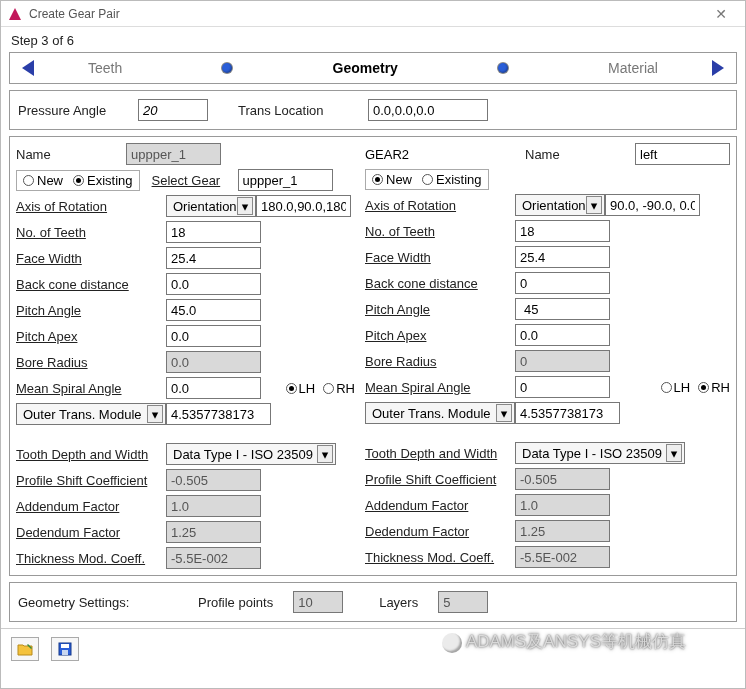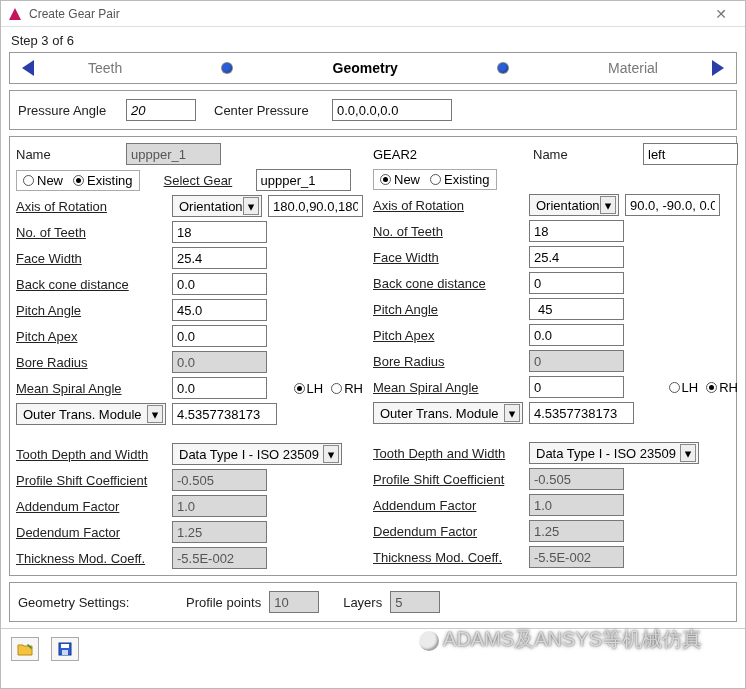--- a/index.html
+++ b/index.html
@@ -46,42 +46,42 @@
   .wiz-item { color:#777; font-size:14px; }
   .wiz-item.active { color:#000; font-weight:bold; }
   .dot { width:10px; height:10px; border-radius:50%; background:#2a5ed8; box-shadow: inset -1px -1px 2px rgba(0,0,0,0.3), 0 0 0 1px #888; }
 
   .panel {
     border: 1px solid #999;
     margin: 0 8px 6px 8px;
     padding: 6px 8px;
     background: #fff;
   }
-  .row { display:flex; align-items:center; margin: 2px 0; gap:8px; }
+  .row { display:flex; align-items:center; margin: 2px 0; gap:20px; }
   .lbl { font-size:13px; color:#222; }
   .inp {
     border: 1px solid #777;
     height: 22px;
     padding: 2px 4px;
     font-size: 13px;
     background: #fff;
   }
   .inp.ro { background:#d9d9d9; color:#555; }
 
   .gearpanel { display:flex; gap:10px; border:1px solid #999; margin: 0 8px 6px 8px; padding: 6px 6px; }
   .gcol { flex:1; display:flex; flex-direction:column; gap:4px; }
   .gheader { display:flex; align-items:center; gap:10px; }
   .gheader .gtitle { font-size:13px; width:150px; }
   .gheader .lbl { width:100px; }
   .radio-box { border:1px solid #aaa; padding:2px 6px; display:inline-flex; gap:10px; align-items:center; }
   .radio-box label { display:inline-flex; gap:3px; align-items:center; font-size:13px; }
   .radio-dot { width:11px; height:11px; border-radius:50%; border:1px solid #555; display:inline-flex; align-items:center; justify-content:center; }
   .radio-dot.checked::after { content:""; width:5px; height:5px; border-radius:50%; background:#000; }
 
-  .grow { display:flex; align-items:center; gap:6px; }
+  .grow { display:flex; align-items:center; gap:0; }
   .grow .lbl { width:150px;text-decoration:underline; }
   .sel {
     border:1px solid #777; height:22px; background:#f6f6f6;
     display:inline-flex; align-items:center; justify-content:space-between;
     padding:0 2px 0 6px; font-size:13px; cursor:pointer;
   }
   .sel .caret { border:1px solid #888; background:#eee; width:16px; height:18px; display:flex; align-items:center; justify-content:center; }
 
   .sect-gap { height:10px; }
 
@@ -93,23 +93,23 @@
     padding:8px 10px;
     border-top:1px solid #ccc;
   }
   .icon-btn {
     width:28px; height:24px; border:1px solid #aaa; background:#f7f7f7;
     display:inline-flex; align-items:center; justify-content:center; cursor:pointer;
   }
 
   .watermark {
     position: absolute;
-    right: 44px; bottom: 36px;
+    right: 60px; bottom: 36px;
     color: rgba(230,230,230,0.85);
-    font-size: 20px;
+    font-size: 17px;
     text-shadow: 0 0 2px rgba(0,0,0,0.6), 0 0 4px rgba(0,0,0,0.4);
     pointer-events:none;
   }
   .wm-bubble {
     width:20px; height:20px; border-radius:50%; background:rgba(230,230,230,0.8);
     display:inline-flex; vertical-align:middle; margin-right:4px;
     box-shadow: inset -2px -2px 2px rgba(0,0,0,0.3);
   }
 </style>
 </head>
@@ -146,21 +146,21 @@
       <svg width="14" height="16" viewBox="0 0 14 16">
           <polygon points="2,0 2,16 14,8" fill="#2a3ea8"></polygon>
         </svg>
     </span>
   </div>
 
   <div class="panel">
     <div class="row">
       <span class="lbl" style="width:100px">Pressure Angle</span>
       <input class="inp" style="width: 70px; font-style: italic;" value="20">
-      <span class="lbl" style="width:110px;margin-left:10px">Center Pressure</span>
+      <span class="lbl" style="width:110px;margin-left:10px">Trans Location</span>
       <input class="inp" style="width: 120px;" value="0.0,0.0,0.0">
     </div>
   </div>
 
   <div class="gearpanel">
 
     <div class="gcol">
       <div class="gheader">
         <span class="lbl">Name</span>
         <input class="inp ro" style="width: 95px;" value="uppper_1">

